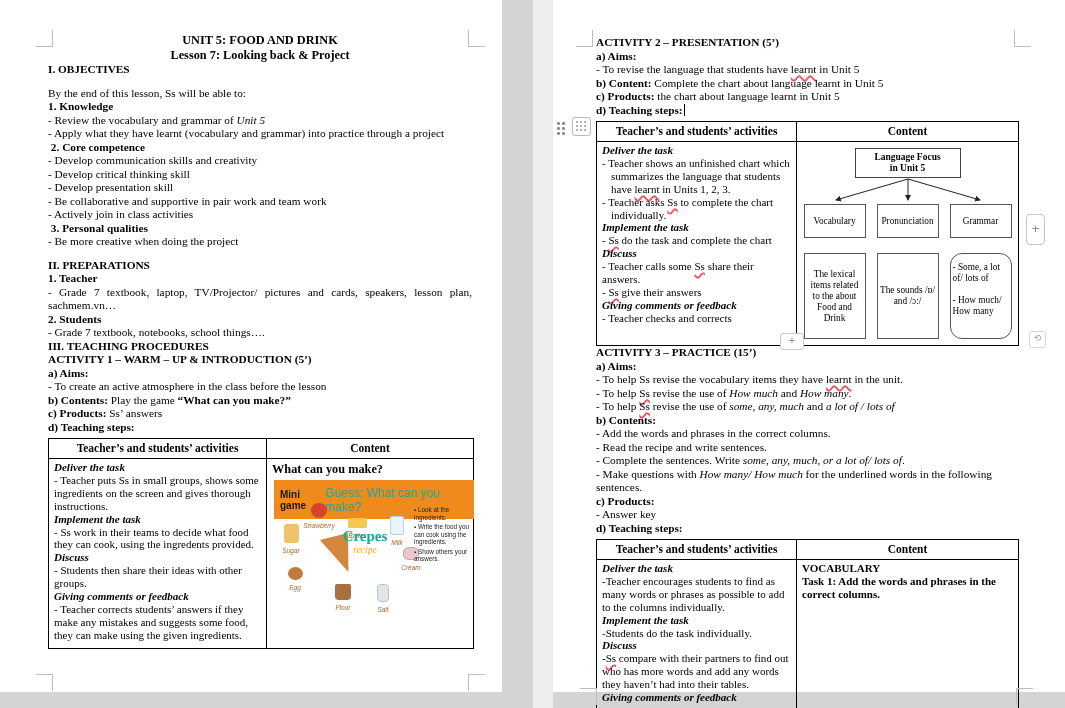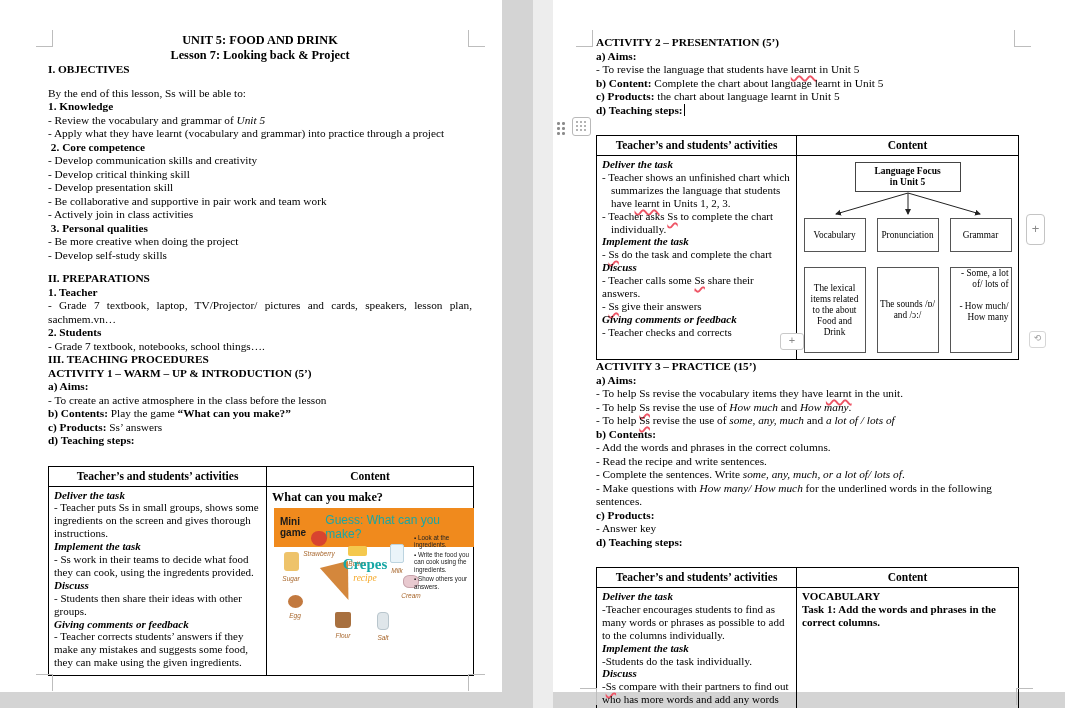--- a/index.html
+++ b/index.html
@@ -23,21 +23,21 @@
   .ln.gap{min-height:10px;height:10px;}
   .ln.jst{text-align:justify;text-align-last:justify;}
   .ln.hang{padding-left:9px;text-indent:-9px;}
   .b{font-weight:bold;}
   .i{font-style:italic;}
   .sq{text-decoration:underline wavy var(--squiggle,#ee5566);text-decoration-thickness:1.5px;text-underline-offset:2px;text-decoration-skip-ink:none;}
   .title-line{text-align:center;font-weight:bold;font-size:12.3px;line-height:15px;}
   .caret{display:inline-block;width:1.3px;height:12px;background:#000;vertical-align:-2px;margin-left:1px;}
 
   
-  .doc-table{border:1.4px solid #000;margin-top:18px;display:flex;flex-direction:column;}
+  .doc-table{border:1.4px solid #000;margin-top:4px;display:flex;flex-direction:column;}
   .t-head{display:flex;border-bottom:1.2px solid #000;font-weight:bold;}
   .t-head .hc{padding:2px 4px;text-align:center;font-size:11.5px;line-height:15px;}
   .t-body{display:flex;align-items:stretch;}
   .cell{padding:2px 5px 6px 5px;}
   .cell .ln{font-size:11px;line-height:12.9px;min-height:12.9px;}
   #page-left .doc-table{width:424px;}
   #page-left .col-a{width:218px;border-right:1.2px solid #000;box-sizing:border-box;}
   #page-left .col-b{width:206px;box-sizing:border-box;}
   #page-right .doc-table{width:421px;}
   #page-right .col-a{width:200px;border-right:1.2px solid #000;box-sizing:border-box;}
@@ -71,21 +71,21 @@
   
   .chart{position:relative;width:208px;margin:4px auto 0 auto;font-family:"Liberation Serif",serif;}
   .chart-root{width:106px;margin:0 auto;border:1.2px solid #444;padding:3px 2px;text-align:center;font-weight:bold;font-size:9.5px;line-height:11px;box-sizing:border-box;}
   .chart-arrows{display:block;margin:0 auto;}
   .chart-row{display:flex;justify-content:space-between;}
   .chart-row .cbox{width:62px;border:1.1px solid #555;box-sizing:border-box;text-align:center;font-size:9.3px;line-height:11px;padding:2px;display:flex;align-items:center;justify-content:center;white-space:pre-line;}
   .chart-row.l1{margin-top:0px;}
   .chart-row.l1 .cbox{height:34px;}
   .chart-row.l2{margin-top:15px;}
   .chart-row.l2 .cbox{height:86px;}
-  .chart-row.l2 .cbox:nth-child(3){text-align:right;justify-content:flex-start;align-items:flex-start;padding-top:0;}
+  .chart-row.l2 .cbox:nth-child(3){text-align:left;justify-content:flex-start;align-items:flex-start;padding-top:8px;border-radius:12px;}
 
   
   .mark{position:absolute;width:16px;height:16px;border:0 solid #bdbdbd;}
   .mark.tl{border-right-width:1px;border-bottom-width:1px;}
   .mark.tr{border-left-width:1px;border-bottom-width:1px;}
   .mark.bl{border-right-width:1px;border-top-width:1px;}
   .mark.br{border-left-width:1px;border-top-width:1px;}
 
   
   .drag-dots{position:absolute;left:557px;top:122px;display:grid;grid-template-columns:repeat(2,5px);grid-auto-rows:5px;}
@@ -111,21 +111,20 @@
         <div class="ln"><span>- Review the vocabulary and grammar of </span><span class="i">Unit 5</span></div>
         <div class="ln"><span>- Apply what they have learnt (vocabulary and grammar) into practice through a project</span></div>
         <div class="ln"><span class="b"> 2. Core competence</span></div>
         <div class="ln"><span>- Develop communication skills and creativity</span></div>
         <div class="ln"><span>- Develop critical thinking skill</span></div>
         <div class="ln"><span>- Develop presentation skill</span></div>
         <div class="ln"><span>- Be collaborative and supportive in pair work and team work</span></div>
         <div class="ln"><span>- Actively join in class activities</span></div>
         <div class="ln"><span class="b"> 3. Personal qualities</span></div>
         <div class="ln"><span>- Be more creative when doing the project</span></div>
-        <div class="ln"><span>- Develop self-study skills</span></div>
         <div class="ln gap"></div>
         <div class="ln"><span class="b">II. PREPARATIONS</span></div>
         <div class="ln"><span class="b">1. Teacher</span></div>
         <div class="ln jst"><span>- Grade 7 textbook, laptop, TV/Projector/ pictures and cards, speakers, lesson plan,</span></div>
         <div class="ln"><span>sachmem.vn…</span></div>
         <div class="ln"><span class="b">2. Students</span></div>
         <div class="ln"><span>- Grade 7 textbook, notebooks, school things….</span></div>
         <div class="ln"><span class="b">III. TEACHING PROCEDURES</span></div>
         <div class="ln"><span class="b">ACTIVITY 1 – WARM – UP &amp; INTRODUCTION (5’)</span></div>
         <div class="ln"><span class="b">a) Aims:</span></div>

